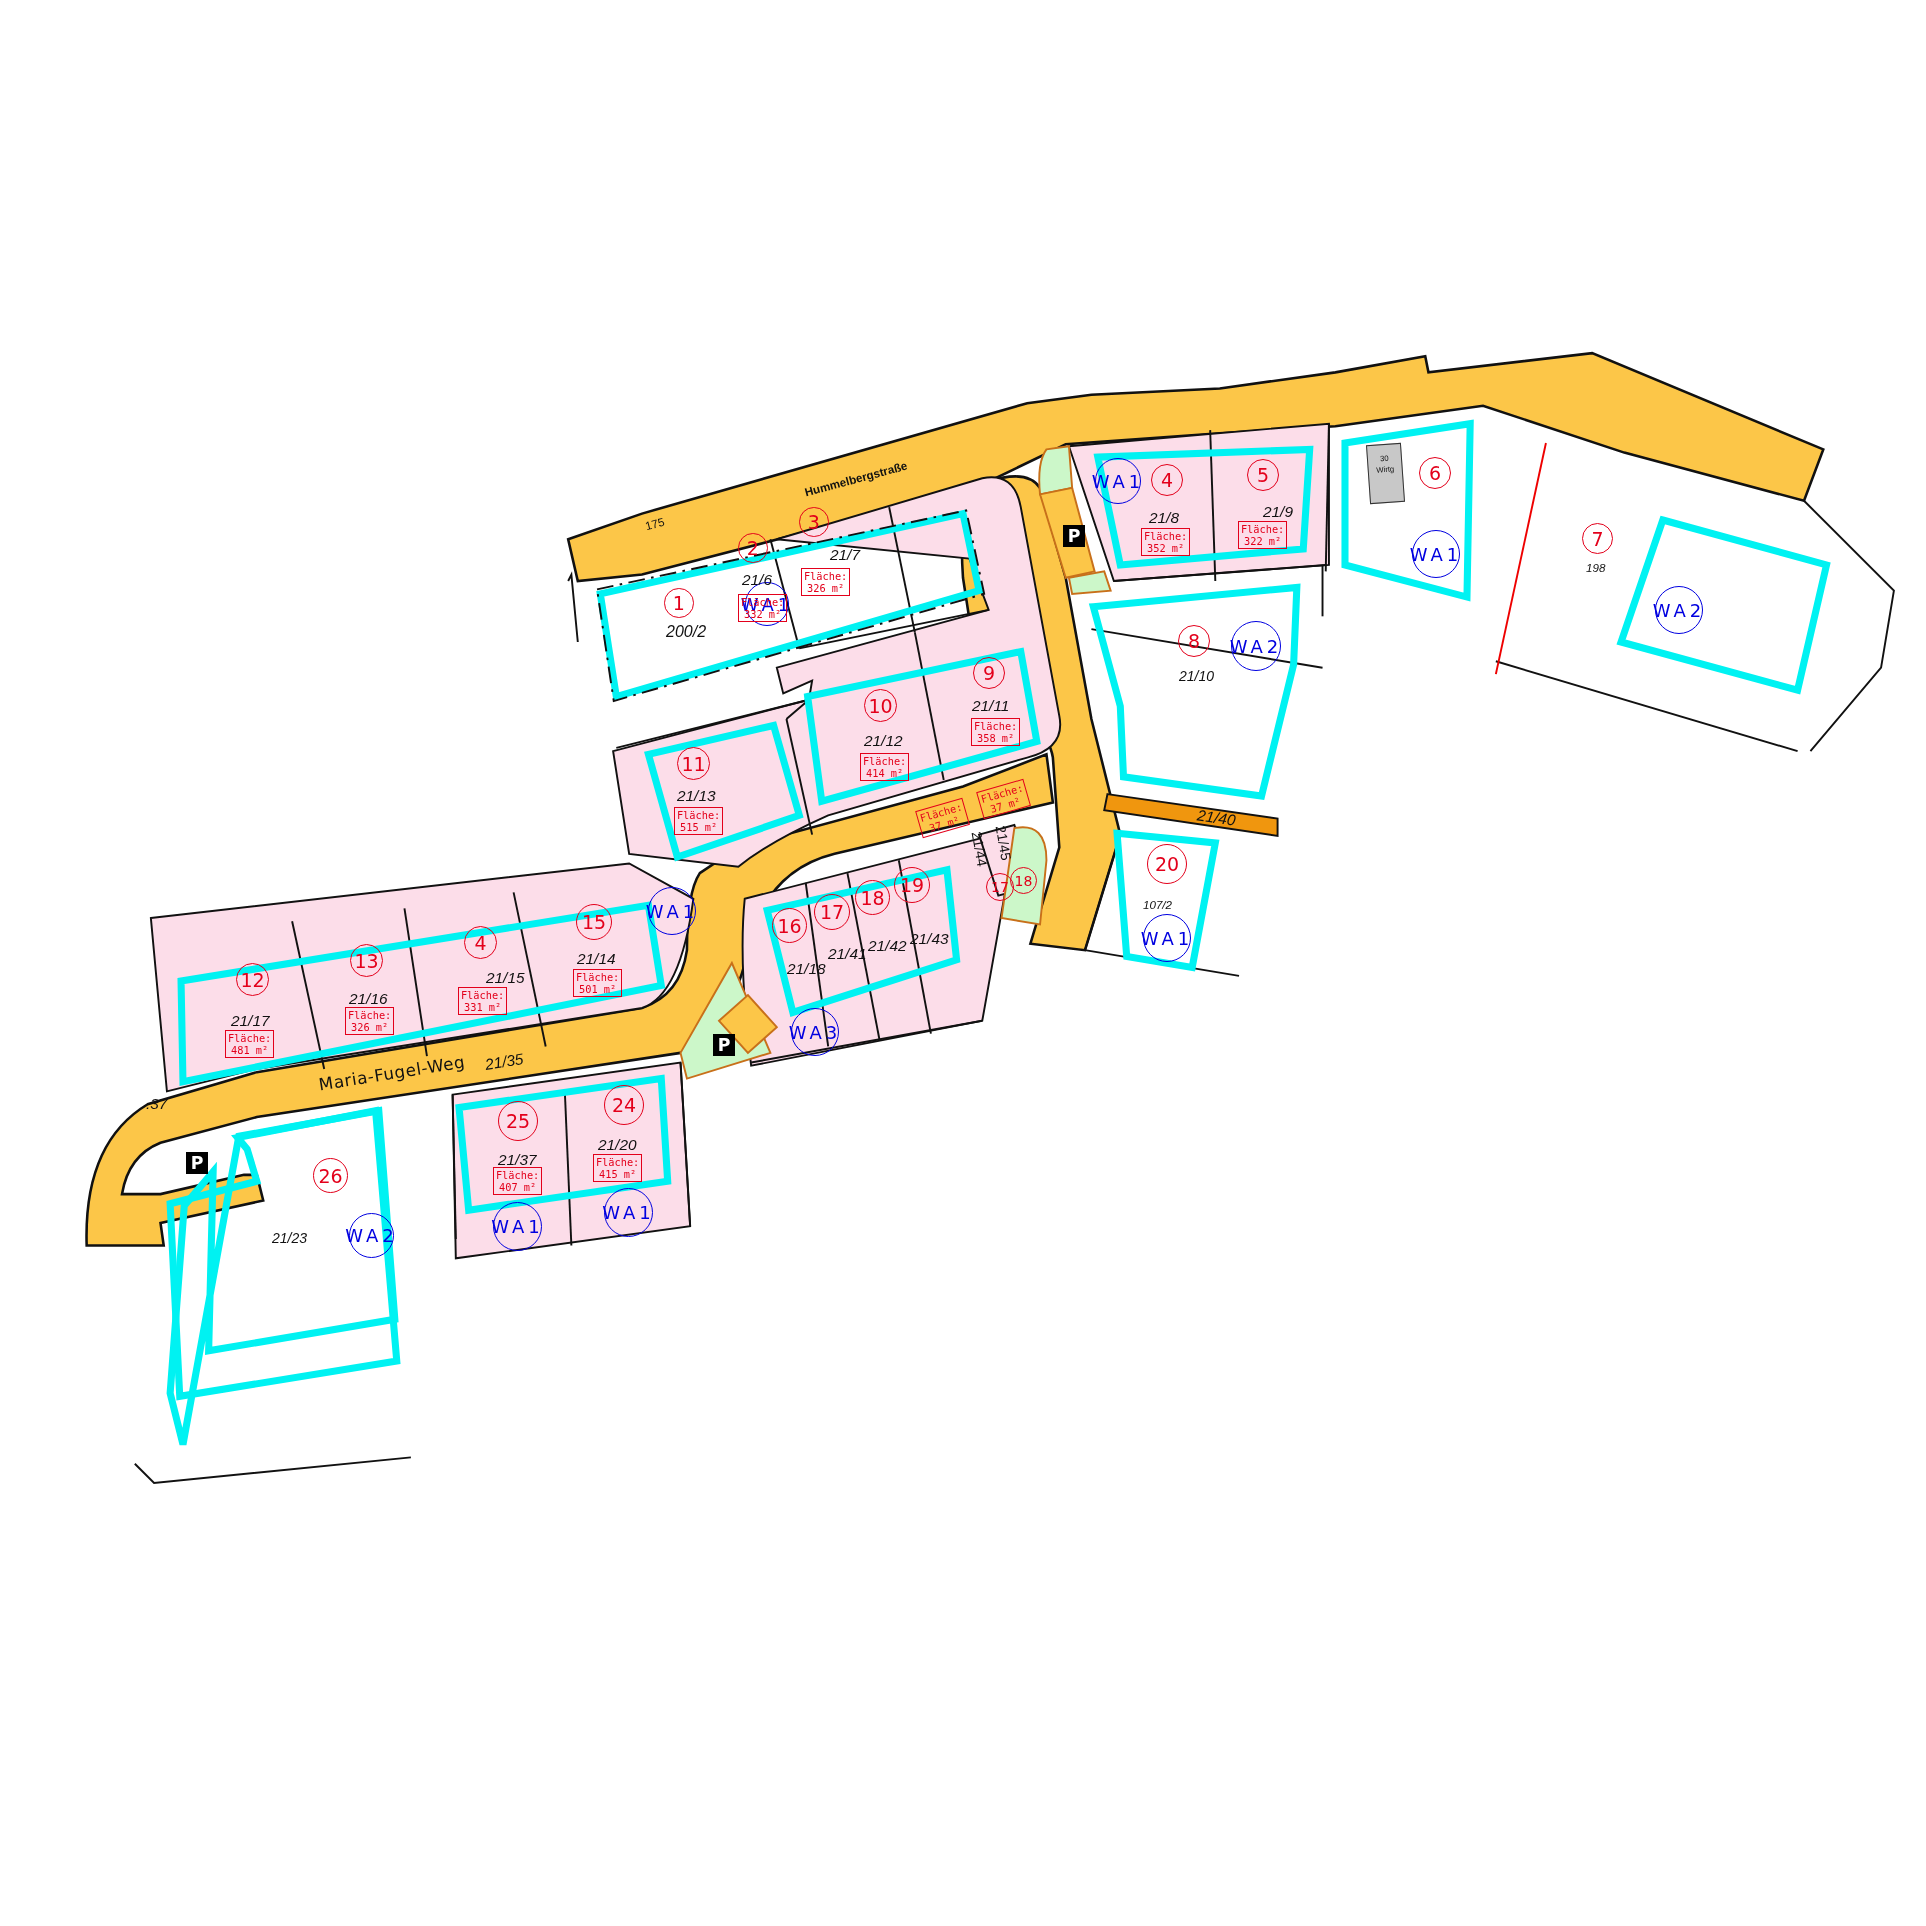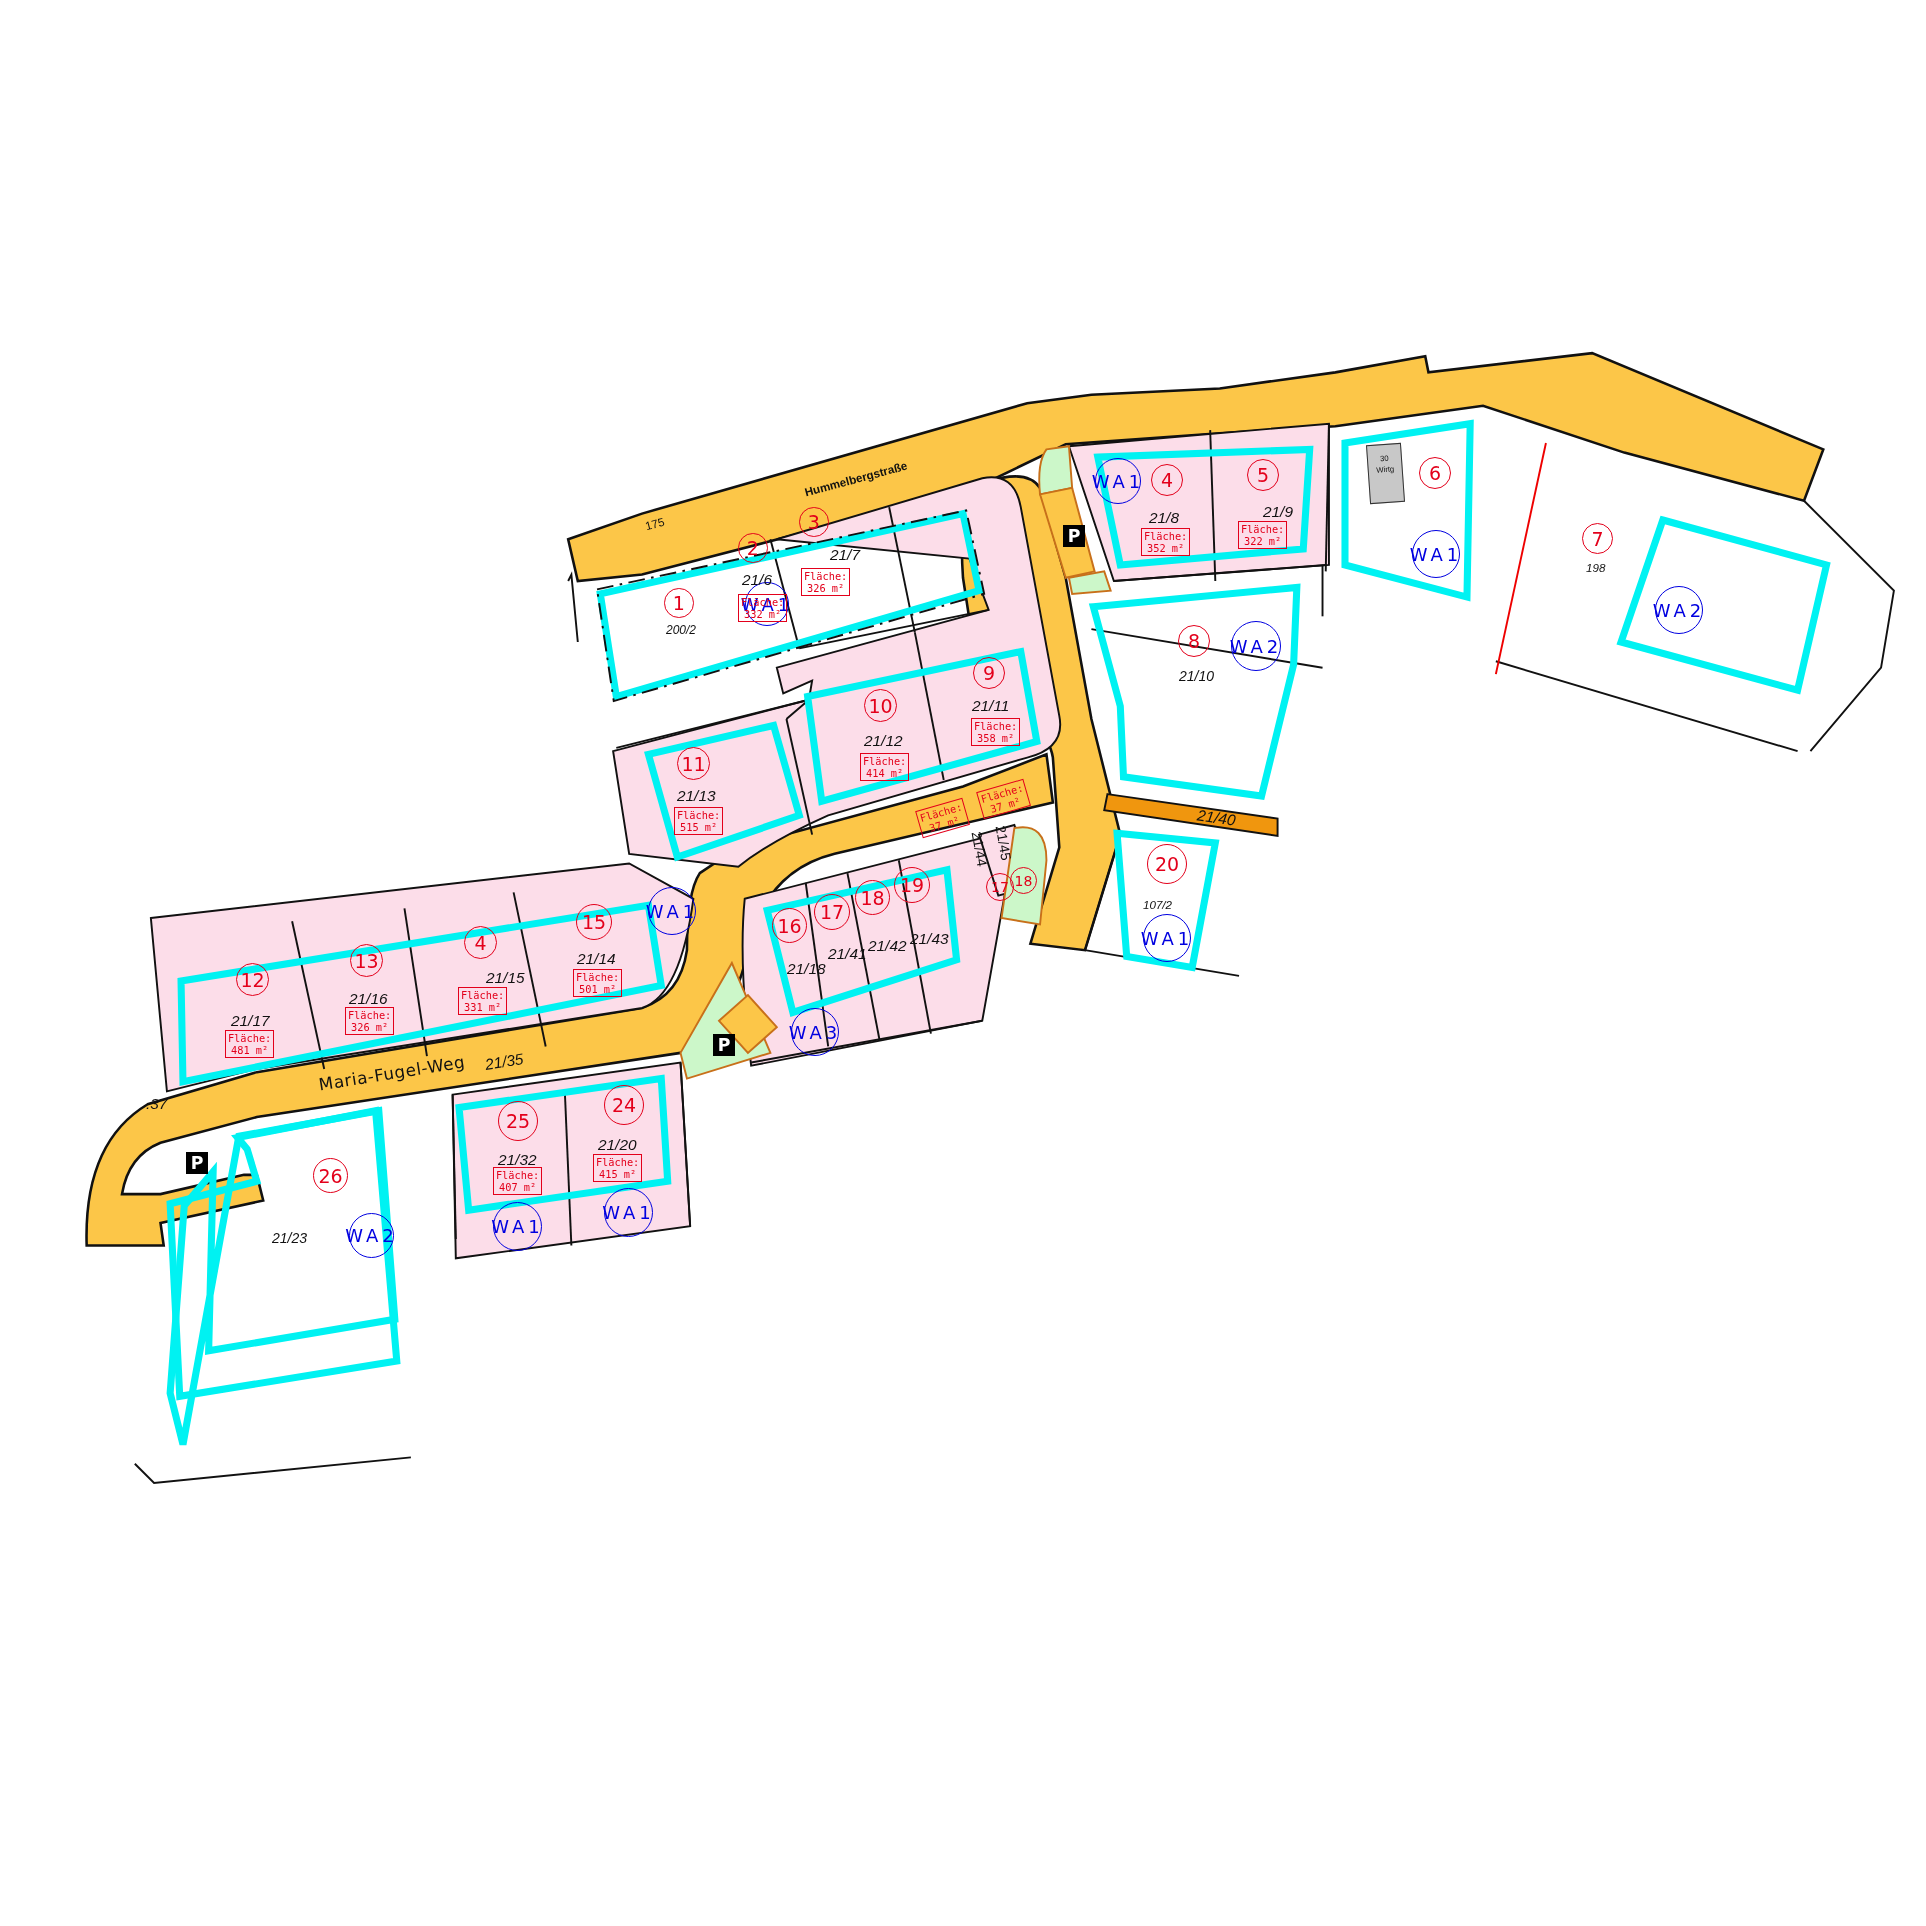--- a/index.html
+++ b/index.html
@@ -113,21 +113,21 @@
 <div class="ppark" style="left:1063px;top:525px;">P</div>
 <div class="ppark" style="left:713px;top:1034px;">P</div>
 <div class="ppark" style="left:186px;top:1152px;">P</div>
 
 <div class="wirtg" style="left:1368px;top:444px;width:35px;height:59px;transform:rotate(-4deg);">
   <div>30</div>
   <div>Wirtg</div>
 </div>
 
 <div class="circ-red" style="left:664px;top:588px;width:29.5px;height:29.5px;">1</div>
-<div class="lab parcel" style="left:666px;top:623px;font-size:12px;">200/2</div>
+<div class="lab parcel" style="left:666px;top:623px;font-size:16px;">200/2</div>
 <div class="circ-blue" style="left:745px;top:582px;width:44px;height:44px;">WA1</div>
 
 <div class="circ-red" style="left:738px;top:533px;width:29.5px;height:29.5px;">2</div>
 <div class="lab parcel" style="left:742px;top:571px;">21/6</div>
 <div class="area-box" style="left:738px;top:594px;white-space:pre;">Fläche:
 332 m²</div>
 
 <div class="circ-red" style="left:799px;top:507px;width:29.5px;height:29.5px;">3</div>
 <div class="lab parcel" style="left:808px;top:546px;margin-left:22px;">21/7</div>
 <div class="area-box" style="left:801px;top:568px;white-space:pre;">Fläche:
@@ -217,21 +217,21 @@
 <div class="lab parcel" style="left:1143px;top:898px;font-size:11.6px;">107/2</div>
 <div class="circ-blue" style="left:1143px;top:914px;width:48px;height:48px;">WA1</div>
 
 <div class="circ-red" style="left:604px;top:1085px;width:40px;height:40px;">24</div>
 <div class="lab parcel" style="left:598px;top:1136px;">21/20</div>
 <div class="area-box" style="left:593px;top:1154px;white-space:pre;">Fläche:
 415 m²</div>
 <div class="circ-blue" style="left:604px;top:1188px;width:49px;height:49px;">WA1</div>
 
 <div class="circ-red" style="left:498px;top:1101px;width:40px;height:40px;">25</div>
-<div class="lab parcel" style="left:498px;top:1151px;">21/32</div>
+<div class="lab parcel" style="left:498px;top:1151px;">21/37</div>
 <div class="area-box" style="left:493px;top:1167px;white-space:pre;">Fläche:
 407 m²</div>
 <div class="circ-blue" style="left:493px;top:1202px;width:49px;height:49px;">WA1</div>
 
 <div class="circ-red" style="left:313px;top:1158px;width:35px;height:35px;">26</div>
 <div class="lab parcel" style="left:272px;top:1230px;font-size:14px;">21/23</div>
 <div class="circ-blue" style="left:349px;top:1213px;width:45px;height:45px;">WA2</div>
 </div>
 
 

